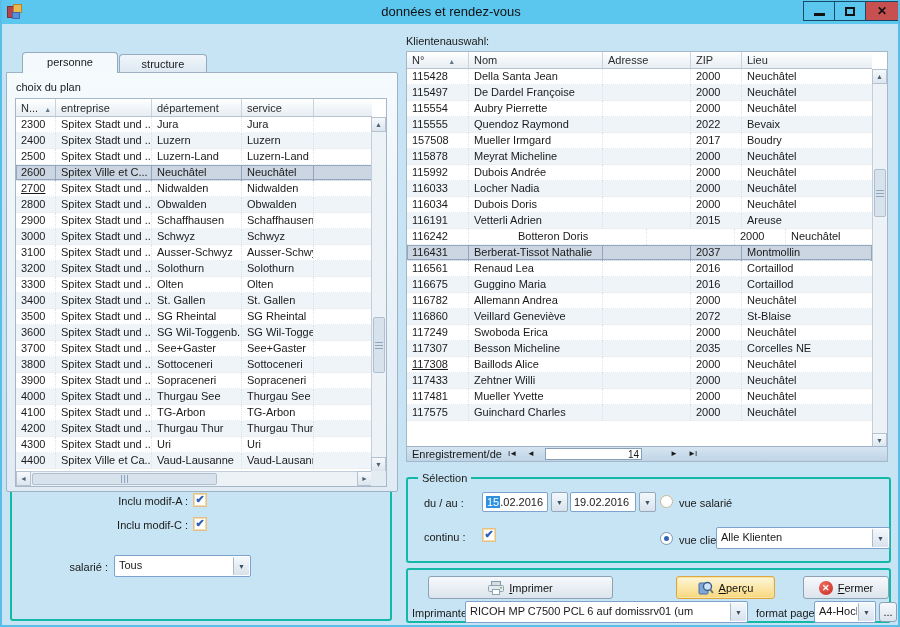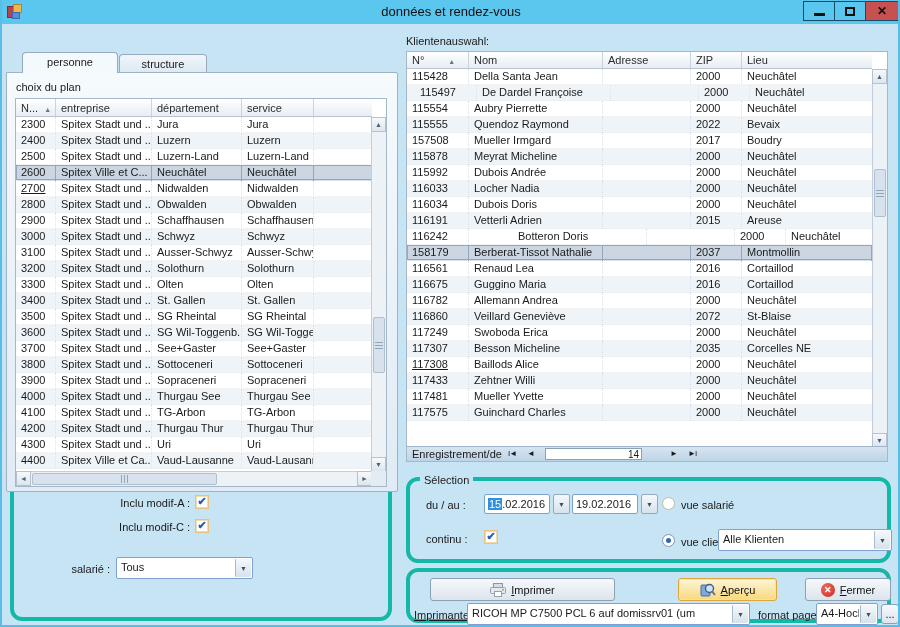--- a/index.html
+++ b/index.html
@@ -16,21 +16,21 @@
   .appicon .p2{position:absolute;left:6px;top:0;width:9px;height:9px;background:#E9B84F;border:1px solid #B5832B;}
   .appicon .p3{position:absolute;left:5px;top:8px;width:8px;height:7px;background:#5B8DD9;border:1px solid #3C6AAE;}
   .winbtn{position:absolute;top:1px;height:20px;border:1px solid #174A66;display:flex;align-items:center;justify-content:center;}
   .winbtn.minb{left:803px;width:32px;background:#5BC6EE;}
   .winbtn.maxb{left:834px;width:32px;background:#5BC6EE;}
   .winbtn.closeb{left:865px;width:34px;background:#C75050;}
   .minglyph{display:block;width:11px;height:3px;background:#111;margin-top:7px;}
   .maxglyph{display:block;width:10px;height:9px;border:2px solid #111;background:transparent;}
   .closeglyph::before{content:"✕";font-weight:bold;font-size:12px;color:#111;}
   
-  .group{position:absolute;border:4px solid #14b8a6;border-radius:12px;}
+  .group{position:absolute;border:2px solid #14b8a6;border-radius:3px;}
   .glabel{position:absolute;top:-7px;left:10px;background:#C7E4F4;padding:0 4px;font-size:11px;color:#1a1a1a;}
   .combo{position:absolute;background:#fff;border:1px solid #7DA2CE;border-radius:2px;}
   .combo .val{position:absolute;left:4px;top:3px;right:18px;white-space:nowrap;overflow:hidden;}
   .dd{position:absolute;right:1px;top:1px;bottom:1px;width:16px;
       background:linear-gradient(#F3F8FC,#D8E2EC);border-left:1px solid #A9BACB;border-radius:1px;
       display:flex;align-items:center;justify-content:center;}
   .dd::before{content:"▼";font-size:7px;color:#3E5060;}
   .ddbtn{position:absolute;width:17px;background:linear-gradient(#F3F8FC,#D8E2EC);
       border:1px solid #96A9BC;border-radius:2px;display:flex;align-items:center;justify-content:center;}
   .ddbtn::before{content:"▼";font-size:7px;color:#3E5060;}
@@ -367,21 +367,21 @@
 
           <div class="row">
             <div class="cell" style="width:62px;">115428</div>
             <div class="cell" style="width:134px;">Della Santa Jean</div>
             <div class="cell" style="width:88px;"></div>
             <div class="cell" style="width:51px;">2000</div>
             <div class="cell" style="flex:1;">Neuchâtel</div>
           </div>
 
           <div class="row">
-            <div class="cell" style="width:62px;margin-left:8px;">115497</div>
+            <div class="cell" style="width:62px;">115497</div>
             <div class="cell" style="width:134px;">De Dardel Françoise</div>
             <div class="cell" style="width:88px;"></div>
             <div class="cell" style="width:51px;">2000</div>
             <div class="cell" style="flex:1;">Neuchâtel</div>
           </div>
 
 
           <div class="row">
             <div class="cell" style="width:62px;">115554</div>
             <div class="cell" style="width:134px;">Aubry Pierrette</div>
@@ -449,21 +449,21 @@
 
           <div class="row">
             <div class="cell" style="width:62px;">116242</div>
             <div class="cell" style="width:134px;margin-left:44px;">Botteron Doris</div>
             <div class="cell" style="width:88px;"></div>
             <div class="cell" style="width:51px;">2000</div>
             <div class="cell" style="flex:1;">Neuchâtel</div>
           </div>
 
           <div class="row sel">
-            <div class="cell" style="width:62px;">158179</div>
+            <div class="cell" style="width:62px;">116431</div>
             <div class="cell" style="width:134px;">Berberat-Tissot Nathalie</div>
             <div class="cell" style="width:88px;"></div>
             <div class="cell" style="width:51px;">2037</div>
             <div class="cell" style="flex:1;">Montmollin</div>
           </div>
 
           <div class="row">
             <div class="cell" style="width:62px;">116561</div>
             <div class="cell" style="width:134px;">Renaud Lea</div>
             <div class="cell" style="width:88px;"></div>
@@ -600,21 +600,21 @@
             <rect x="1" y="3" width="9" height="11" rx="1" fill="#7FA8D8" stroke="#4A6FA0"></rect>
             <circle cx="9.5" cy="6.5" r="4" fill="#CFE4F8" stroke="#3A5E8C" stroke-width="1.4"></circle>
             <line x1="12.3" y1="9.6" x2="15" y2="13" stroke="#6B7685" stroke-width="2"></line>
           </svg>
         <span class="bl">Aperçu</span>
       </div>
       <div class="btn" style="left:395px;top:6px;width:86px;">
         <span class="xcirc"></span>
         <span class="bl">Fermer</span>
       </div>
-      <div class="lbl" style="left:4px;top:37px;text-decoration:underline;">Imprimante</div>
+      <div class="lbl" style="left:4px;top:37px;">Imprimante</div>
       <div class="combo" style="left:57px;top:31px;width:283px;height:22px;">
         <span class="val">RICOH MP C7500 PCL 6 auf domissrv01 (um</span>
         <span class="dd"></span>
       </div>
       <div class="lbl" style="left:348px;top:37px;">format page :</div>
       <div class="combo" style="left:406px;top:31px;width:62px;height:22px;">
         <span class="val">A4-Hoch</span>
         <span class="dd"></span>
       </div>
       <div class="btn" style="left:471px;top:32px;width:18px;height:20px;">

